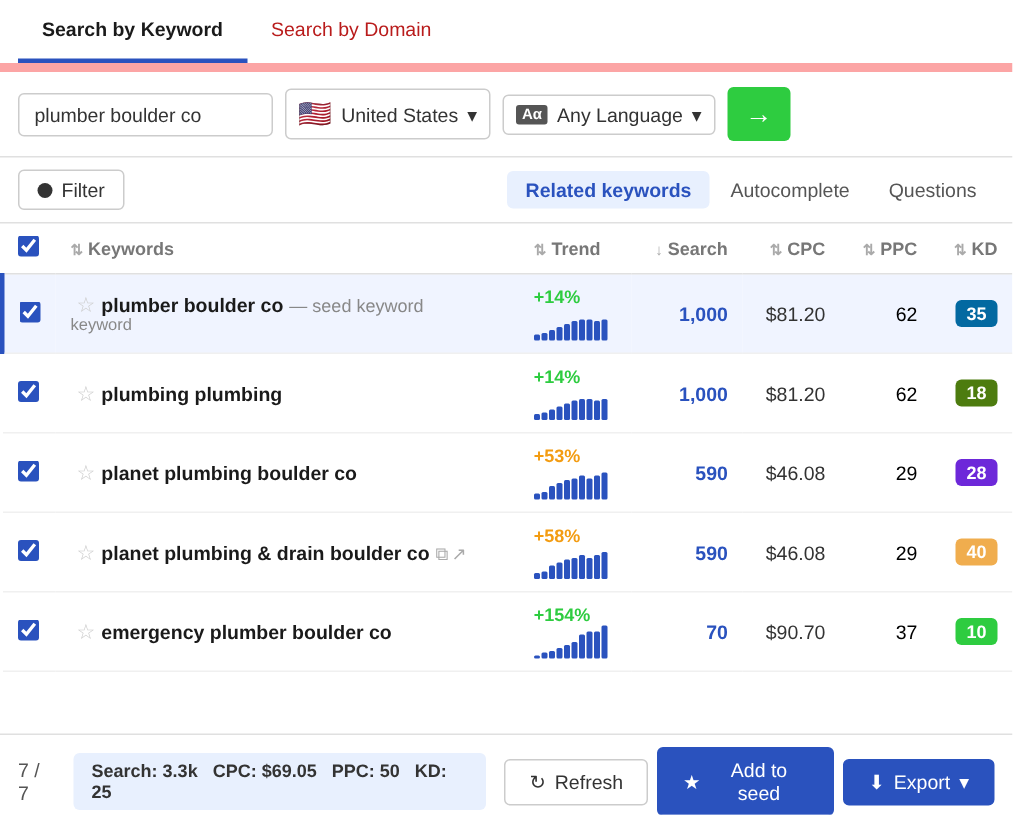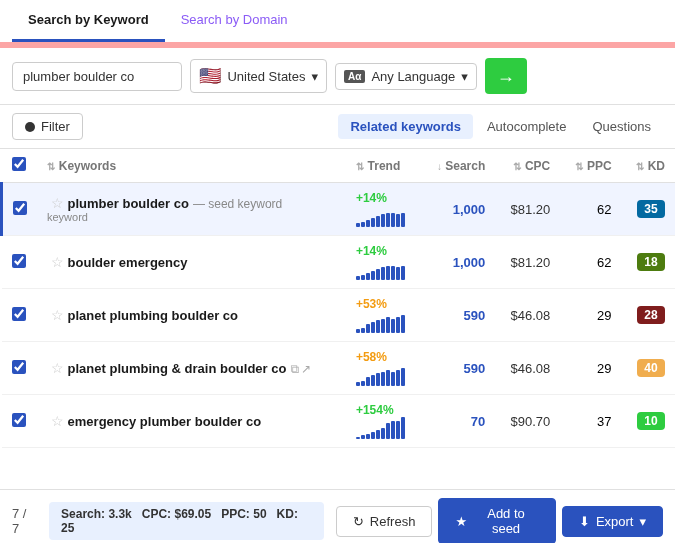--- a/index.html
+++ b/index.html
@@ -8,21 +8,21 @@
     .top-bar {
       display: flex;
       align-items: center;
       border-bottom: 6px solid #fca5a5;
       padding: 0 12px;
     }
     .tab {
       padding: 12px 16px;
       cursor: pointer;
       font-size: 13px;
-      color: #8b5cf6;
+      color: #b91c1c;
       border-bottom: 3px solid transparent;
     }
     .tab.active {
       color: #1a1a1a;
       border-bottom: 3px solid #2a52be;
       font-weight: 600;
     }
 
     .search-row {
       display: flex;
@@ -296,21 +296,21 @@
               <div class="bar" style="height: 14.4px;"></div>
             </div>
           </td>
           <td style="text-align: right;"><span class="search-vol">1,000</span></td>
           <td class="cpc" style="text-align: right;">$81.20</td>
           <td style="text-align: right;">62</td>
           <td style="text-align: right;"><span class="kd-badge" style="background: #0369a1;">35</span></td>
         </tr>
         <tr>
           <td style="width: 32px;"><input type="checkbox" class="checkbox" checked="" style=""></td>
-          <td><span class="star">☆</span><span style="margin-left: 4px;"><span class="kw-name">boulder emergency</span></span></td>
+          <td><span class="star">☆</span><span style="margin-left: 4px;"><span class="kw-name">plumbing plumbing</span></span></td>
           <td>
             <div class="trend-up">+14%</div>
             <div class="trend-bars">
               <div class="bar" style="height: 3.6px;"></div>
               <div class="bar" style="height: 5.4px;"></div>
               <div class="bar" style="height: 7.2px;"></div>
               <div class="bar" style="height: 9px;"></div>
               <div class="bar" style="height: 10.8px;"></div>
               <div class="bar" style="height: 12.6px;"></div>
               <div class="bar" style="height: 14.4px;"></div>
@@ -338,21 +338,21 @@
               <div class="bar" style="height: 14.4px;"></div>
               <div class="bar" style="height: 16.2px;"></div>
               <div class="bar" style="height: 14.4px;"></div>
               <div class="bar" style="height: 16.2px;"></div>
               <div class="bar" style="height: 18px;"></div>
             </div>
           </td>
           <td style="text-align: right;"><span class="search-vol">590</span></td>
           <td class="cpc" style="text-align: right;">$46.08</td>
           <td style="text-align: right;">29</td>
-          <td style="text-align: right;"><span class="kd-badge" style="background: #7f1d1d;">28</span></td>
+          <td style="text-align: right;"><span class="kd-badge" style="background: #6d28d9;">28</span></td>
         </tr>
         <tr>
           <td style="width: 32px;"><input type="checkbox" class="checkbox" checked="" style=""></td>
           <td><span class="star">☆</span><span style="margin-left: 4px;"><span class="kw-name">planet plumbing &amp; drain boulder co</span><span class="copy-icon">⧉</span><span class="arrow-icon">↗</span></span></td>
           <td>
             <div class="trend-up-orange">+58%</div>
             <div class="trend-bars">
               <div class="bar" style="height: 3.6px;"></div>
               <div class="bar" style="height: 5.4px;"></div>
               <div class="bar" style="height: 9px;"></div>

